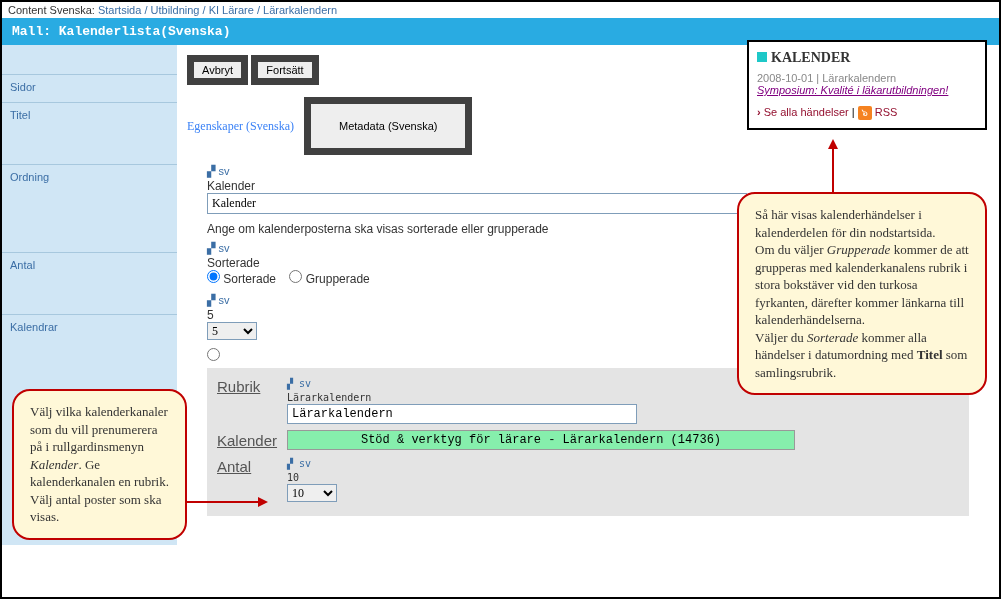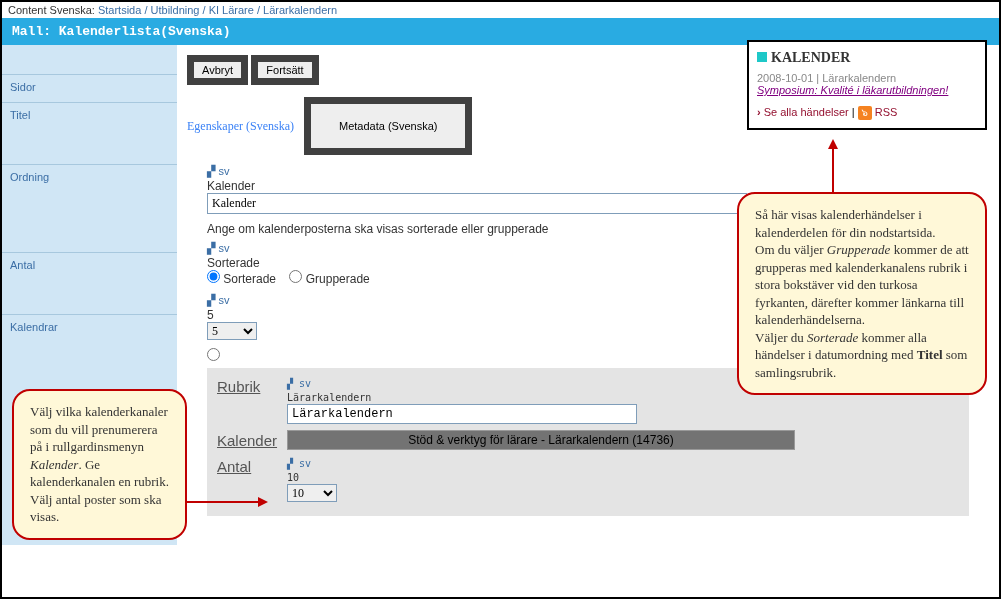--- a/index.html
+++ b/index.html
@@ -34,21 +34,21 @@
 
     .select { font-family: Verdana; font-size: 12px; border: 1px solid #7f9db9; }
     .select-sm { width: 50px; }
 
     .subpanel { background: #e4e4e4; padding: 8px 10px; margin-top: 4px; position: relative; }
     .subgrid { display: flex; margin-bottom: 6px; }
     .subgrid .sublabel { width: 70px; color: #555; font-size: 15px; padding-top: 2px; text-decoration: underline; }
     .subgrid .subfield { flex: 1; }
     .subfield .small { font-size: 10px; color: #3b6ea5; font-family: monospace; }
     .subfield .note { font-size: 10px; color: #555; }
-    .monowide { width: 508px; font-family: Liberation Sans, sans-serif; font-size: 12px; padding: 2px 2px; border: 1px solid #999; background: #737373; text-align: center; }
+    .monowide { width: 508px; font-family: Liberation Mono, monospace; font-size: 12px; padding: 2px 2px; border: 1px solid #999; background: #86efac; text-align: center; }
     .monowide-input { width: 350px; font-family: "Courier New", monospace; font-size: 12px; padding: 2px 4px; border: 1px solid #7f9db9; }
 
     
     .kalender-box { position: absolute; top: 38px; right: 12px; width: 240px; border: 2px solid #000; background: #fff; padding: 8px; font-size: 11px; z-index: 10; }
     .kalender-box h3 { font-family: Georgia, serif; color: #333; font-size: 14px; font-weight: bold; }
     .sq { display: inline-block; width: 10px; height: 10px; background: #1ec8c8; margin-right: 4px; }
     .kalender-box .date { color: #888; margin-top: 6px; }
     .kalender-box a.purple { color: #800080; text-decoration: underline; font-style: italic; }
     .kalender-box a.darkred { color: #941130; text-decoration: none; }
     .chev { color: #941130; font-weight: bold; }

